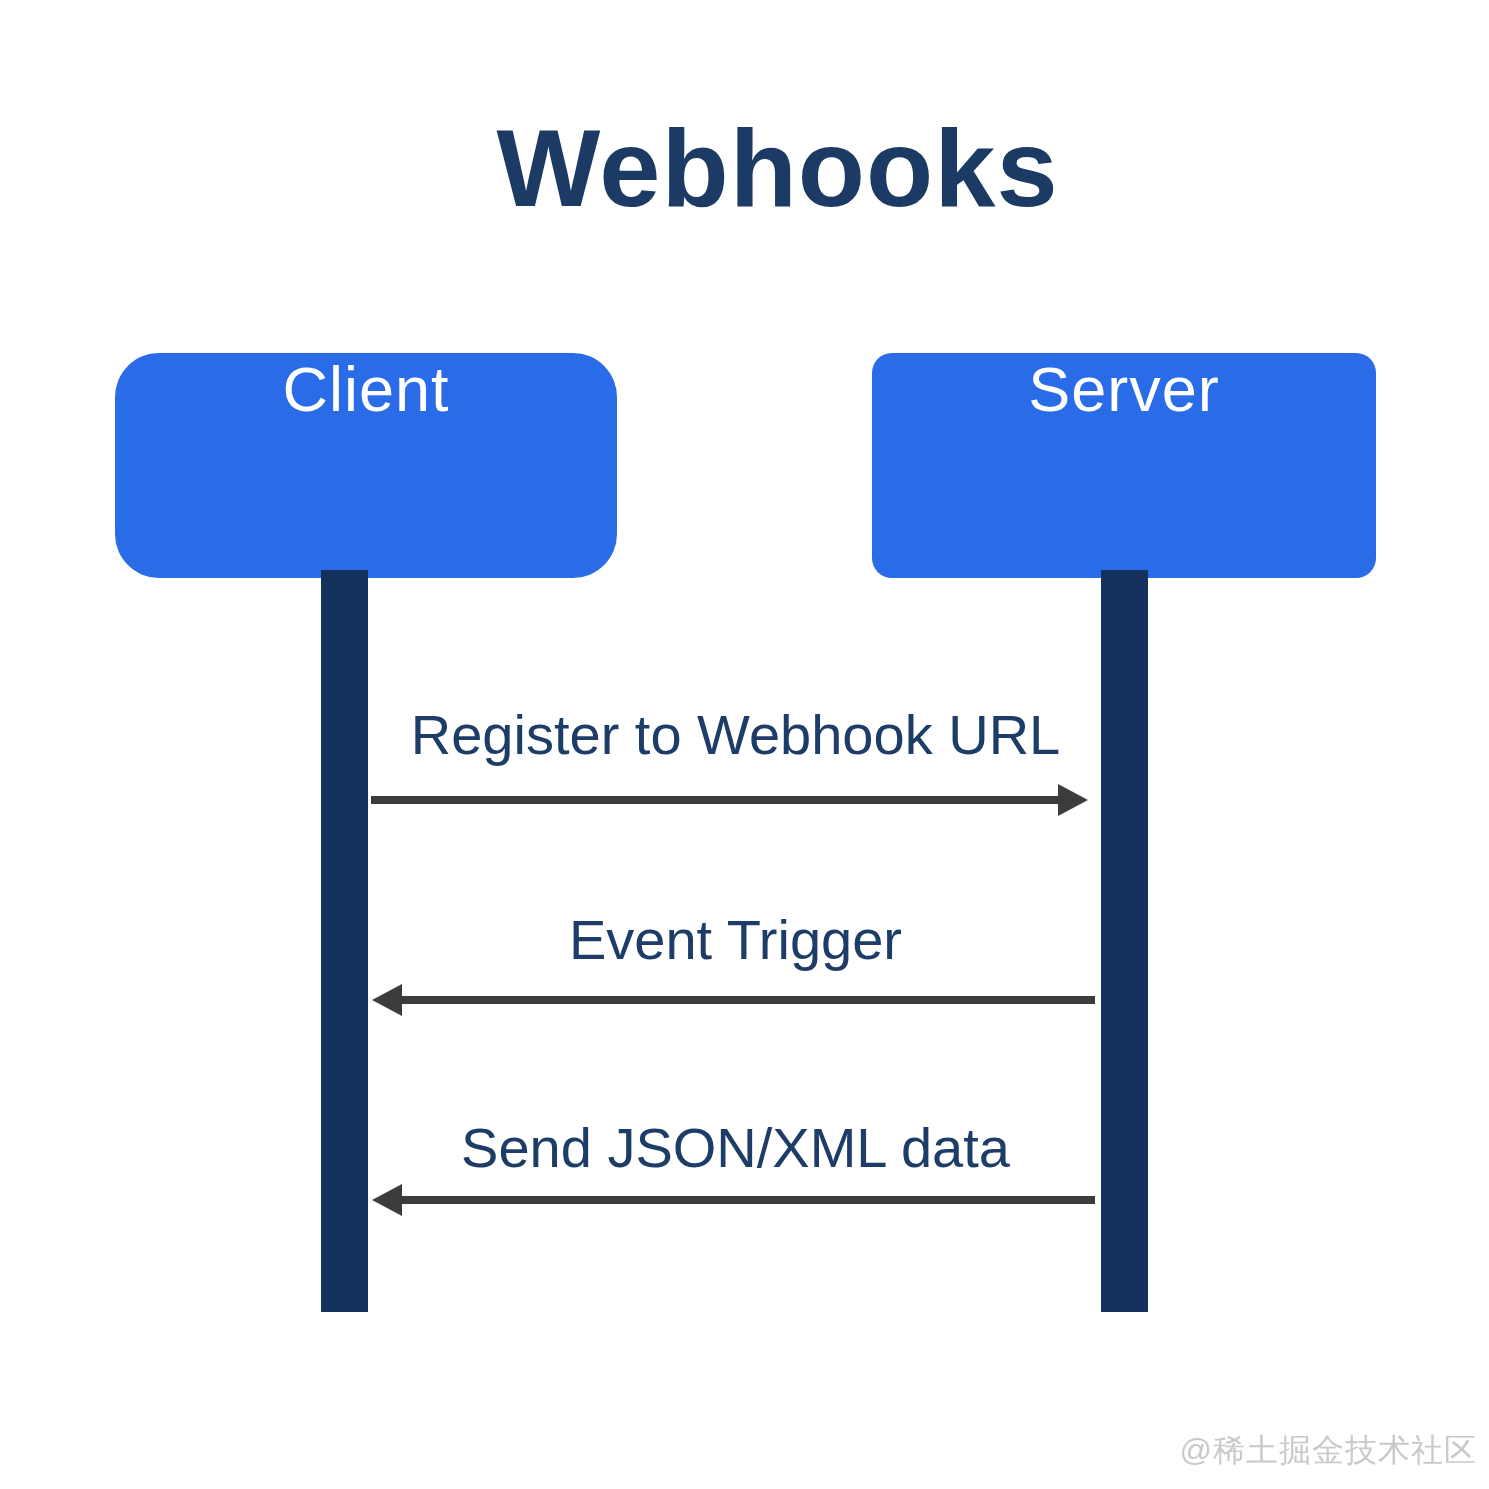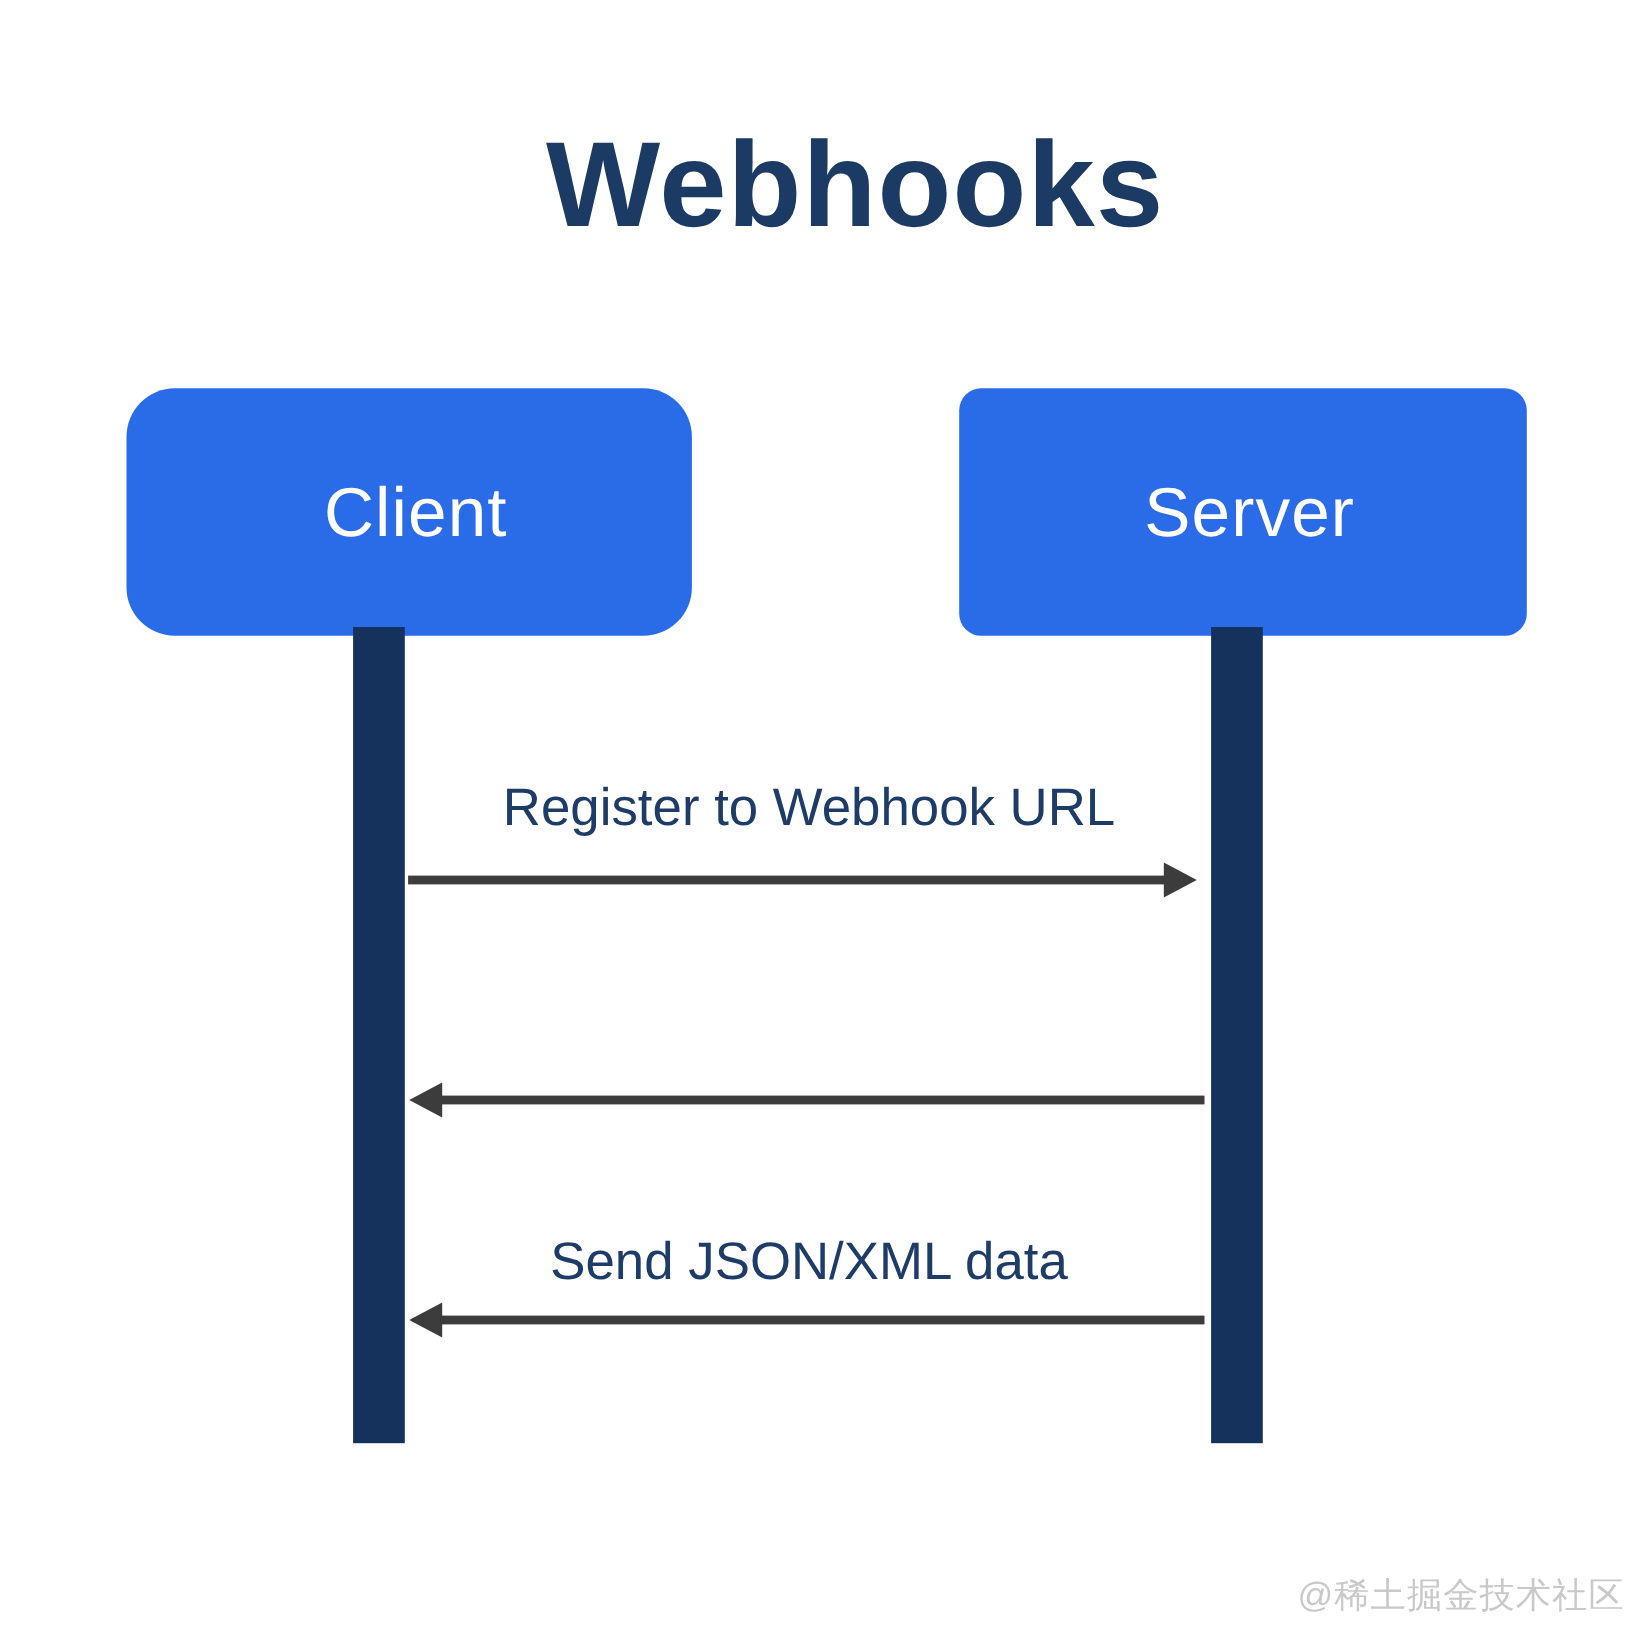--- a/index.html
+++ b/index.html
@@ -30,47 +30,46 @@
     letter-spacing: 1px;
   }
 
   .actor-box {
     position: absolute;
     top: 353px;
     height: 225px;
     background: #2a6be8;
     border-radius: 44px;
     display: flex;
-    align-items: center;
+    align-items: flex-start;
     justify-content: center;
     color: #ffffff;
     font-size: 63px;
     font-weight: 400;
     letter-spacing: 1px;
-    padding-left: 12px;
   }
   .actor-box.client { left: 115px; width: 502px; }
   .actor-box.server { left: 872px; width: 504px; border-radius: 20px; }
 
   .lifeline {
     position: absolute;
     top: 570px;
     width: 47px;
     height: 742px;
     background: #14325b;
   }
   .lifeline.client { left: 321px; }
   .lifeline.server { left: 1101px; }
 
   .msg-label {
     position: absolute;
     left: 371px;
     width: 729px;
     text-align: center;
-    font-size: 48px;
+    font-size: 56px;
     font-weight: 400;
     color: #1d3c68;
     line-height: 64px;
     white-space: nowrap;
   }
   .msg-label.m1 { top: 703px; }
   .msg-label.m2 { top: 908px; }
   .msg-label.m3 { top: 1116px; }
 
   .msg-line {
@@ -120,20 +119,21 @@
   </div>
 
   <div class="lifeline client"></div>
 
   <div class="lifeline server"></div>
 
   <div class="msg-label m1">Register to Webhook URL</div>
   <div class="msg-line m1"></div>
   <div class="arrowhead right m1"></div>
 
+  <div class="msg-label m2">Event Trigger</div>
   <div class="msg-line m2"></div>
   <div class="arrowhead left m2"></div>
 
   <div class="msg-label m3">Send JSON/XML data</div>
   <div class="msg-line m3"></div>
   <div class="arrowhead left m3"></div>
 
   <div class="watermark">@稀土掘金技术社区</div>
 
 </div>

